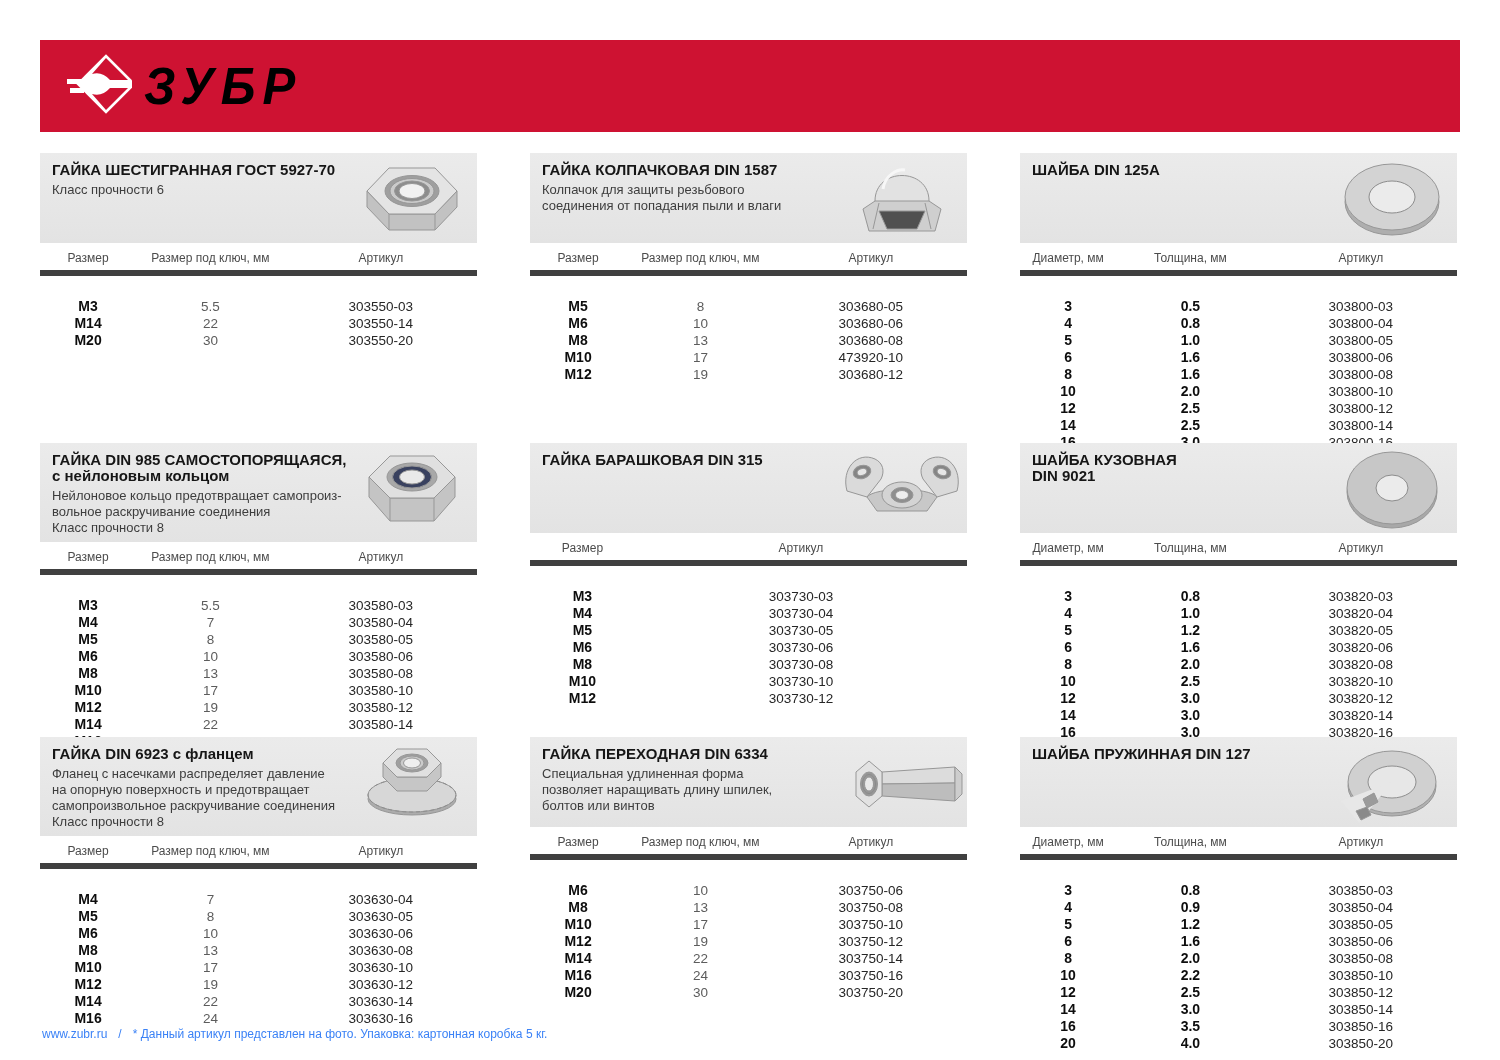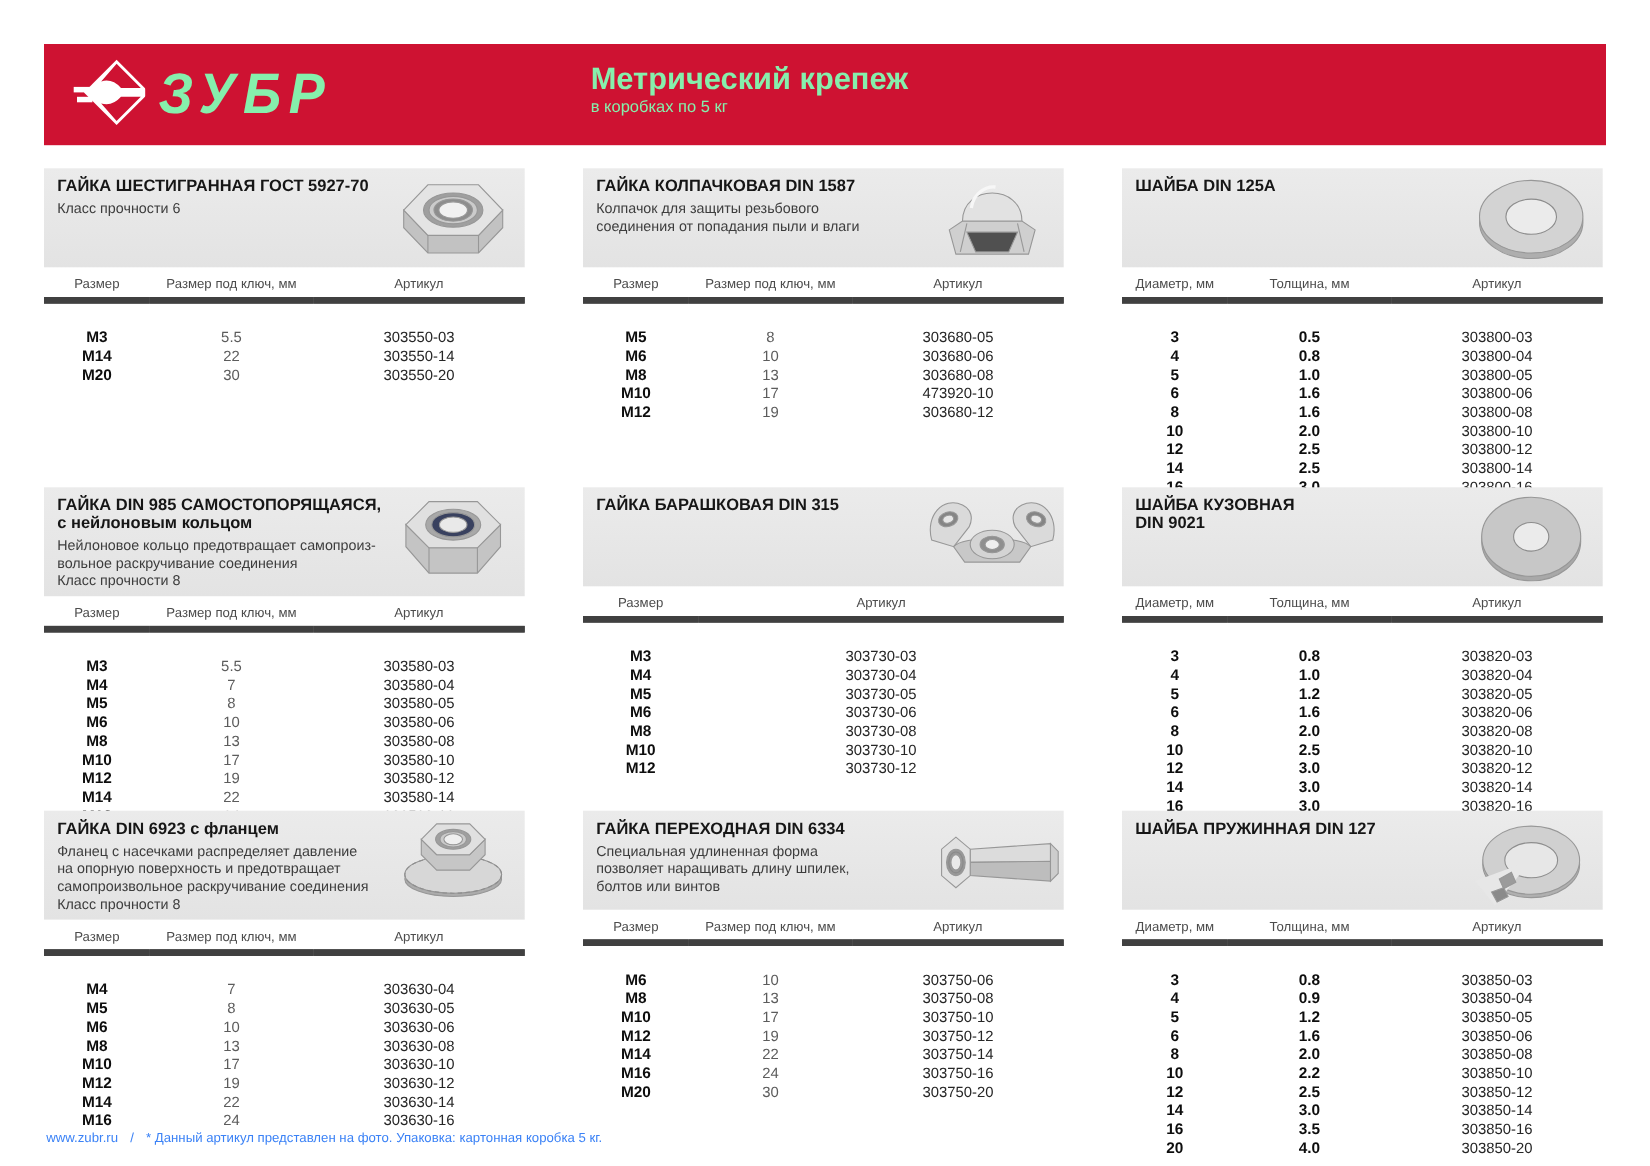--- a/index.html
+++ b/index.html
@@ -2,21 +2,21 @@
 <html lang="ru"><head>
 <meta charset="utf-8">
 <style>
   html,body{margin:0;padding:0;}
   body{
     width:1500px;height:1060px;position:relative;background:#ffffff;
     font-family:"Liberation Sans",sans-serif;overflow:hidden;
     -webkit-font-smoothing:antialiased;
   }
   
-  .band{position:absolute;left:40px;top:40px;width:1420px;height:92px;background:#ce1232;color:#86efac;}
+  .band{position:absolute;left:40px;top:40px;width:1420px;height:92px;background:#ce1232;color:#000000;}
   .logo{position:absolute;left:26px;top:13px;height:66px;display:flex;align-items:center;gap:12px;}
   .brand{font-size:49px;font-weight:bold;font-style:italic;letter-spacing:7px;line-height:1;transform:scaleY(1.06);}
   .band-titles{position:absolute;left:497px;top:16px;}
   .band-title{font-size:28px;font-weight:bold;line-height:32px;}
   .band-subtitle{font-size:15px;line-height:18px;margin-top:1px;}
   
   .grid{
     position:absolute;left:40px;top:153px;
     display:grid;grid-template-columns:repeat(3,437px);column-gap:53px;
     grid-template-rows:290px 294px auto;
@@ -61,24 +61,20 @@
           <g transform="rotate(45 40 33)">
             <rect x="19" y="12" width="42" height="42" fill="#ffffff"></rect>
           </g>
           <path d="M40 7 L62 29 L44 29 Q36 20 26 23 Z" fill="#ce1232"></path>
           <path d="M40 59 L62 37 L44 37 Q36 46 26 43 Z" fill="#ce1232"></path>
           <path d="M30 28 L44 28 L44 38 L30 38 Q38 33 30 28 Z" fill="#ce1232" opacity="0"></path>
         </svg>
       </span>
       <span class="brand">ЗУБР</span>
     </div>
-    <div class="band-titles">
-      <div class="band-title">Метрический крепеж</div>
-      <div class="band-subtitle">в коробках по 5 кг</div>
-    </div>
   </header>
 
   <main class="grid">
       <section class="card">
     <div class="card-head">
       <div class="title">
             <div>ГАЙКА ШЕСТИГРАННАЯ ГОСТ 5927-70</div>
           </div>
       <div class="desc">
             <div>Класс прочности 6</div>

